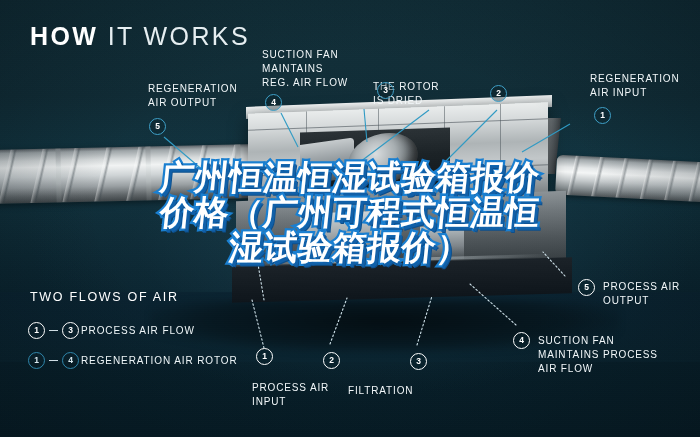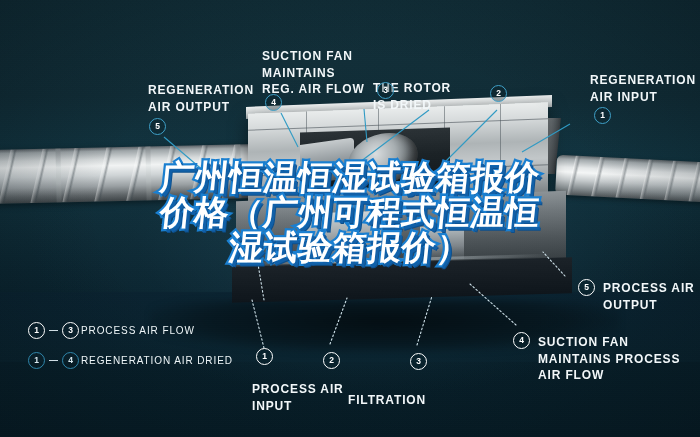--- a/index.html
+++ b/index.html
@@ -167,21 +167,21 @@
   
   .title{
     position:absolute;left:30px;top:24px;
     font-size:25px;letter-spacing:2.4px;line-height:1;white-space:nowrap;
   }
   .title .b{font-weight:700;color:#ffffff;}
   .title .l{font-weight:300;color:#e6eef1;}
 
   .lbl{
     position:absolute;
-    font-size:12px;font-weight:700;letter-spacing:.85px;line-height:1.38;
+    font-size:10px;font-weight:400;letter-spacing:.85px;line-height:1.38;
     color:#f2f7f9;text-transform:uppercase;white-space:pre-line;
   }
 
   .marker{
     position:absolute;width:17px;height:17px;border-radius:50%;
     border:1.4px solid #ffffff;
     display:flex;align-items:center;justify-content:center;
     font-size:8.5px;font-weight:700;color:#ffffff;line-height:1;
     background:rgba(10,34,44,.35);
   }
@@ -282,20 +282,24 @@
     <g fill="none" stroke="#cfe2ea" stroke-width="1.1" stroke-dasharray="1.6 2.4" stroke-linecap="round">
       <path d="M264,348 L252,300"></path>
       <path d="M330,344 L347,298"></path>
       <path d="M417,345 L432,296"></path>
       <path d="M516,325 L470,284"></path>
       <path d="M565,276 L543,252"></path>
       <path d="M264,300 L256,252"></path>
     </g>
   </svg>
 
+  <div class="title">
+    <span class="b">HOW</span>
+    <span class="l">IT WORKS</span>
+  </div>
 
   <div class="lbl" style="left:148px;top:82px;">REGENERATION
 AIR OUTPUT</div>
   <div class="marker cyan" style="left:149px;top:118px;">5</div>
 
   <div class="lbl" style="left:262px;top:48px;">SUCTION FAN
 MAINTAINS
 REG. AIR FLOW</div>
   <div class="marker cyan" style="left:265px;top:94px;">4</div>
 
@@ -314,39 +318,40 @@
 OUTPUT</div>
 
   <div class="marker" style="left:513px;top:332px;">4</div>
   <div class="lbl" style="left:538px;top:334px;">SUCTION FAN
 MAINTAINS PROCESS
 AIR FLOW</div>
 
   <div class="marker" style="left:410px;top:353px;">3</div>
 
   <div class="marker" style="left:323px;top:352px;">2</div>
-  <div class="lbl" style="left:348px;top:392px;">FILTRATION</div>
+  <div class="lbl" style="left:348px;top:384px;">FILTRATION</div>
 
   <div class="marker" style="left:256px;top:348px;">1</div>
   <div class="lbl" style="left:252px;top:381px;">PROCESS AIR
 INPUT</div>
 
+  <div class="legend-title">TWO FLOWS OF AIR</div>
 
   <div class="legend-row" style="left:28px;top:322px;">
     <span class="lg-circle">1</span>
     <span class="dash"></span>
     <span class="lg-circle">3</span>
     <span class="lgtext">PROCESS AIR FLOW</span>
   </div>
 
   <div class="legend-row" style="left:28px;top:352px;">
     <span class="lg-circle cyan">1</span>
     <span class="dash"></span>
     <span class="lg-circle cyan">4</span>
-    <span class="lgtext">REGENERATION AIR DRIED</span>
+    <span class="lgtext">REGENERATION AIR ROTOR</span>
   </div>
 
   <div class="cn-wrap">
     <div class="cn-line">广州恒温恒湿试验箱报价</div>
     <div class="cn-line">价格（广州可程式恒温恒</div>
     <div class="cn-line">湿试验箱报价）</div>
   </div>
 
 </div>
 

